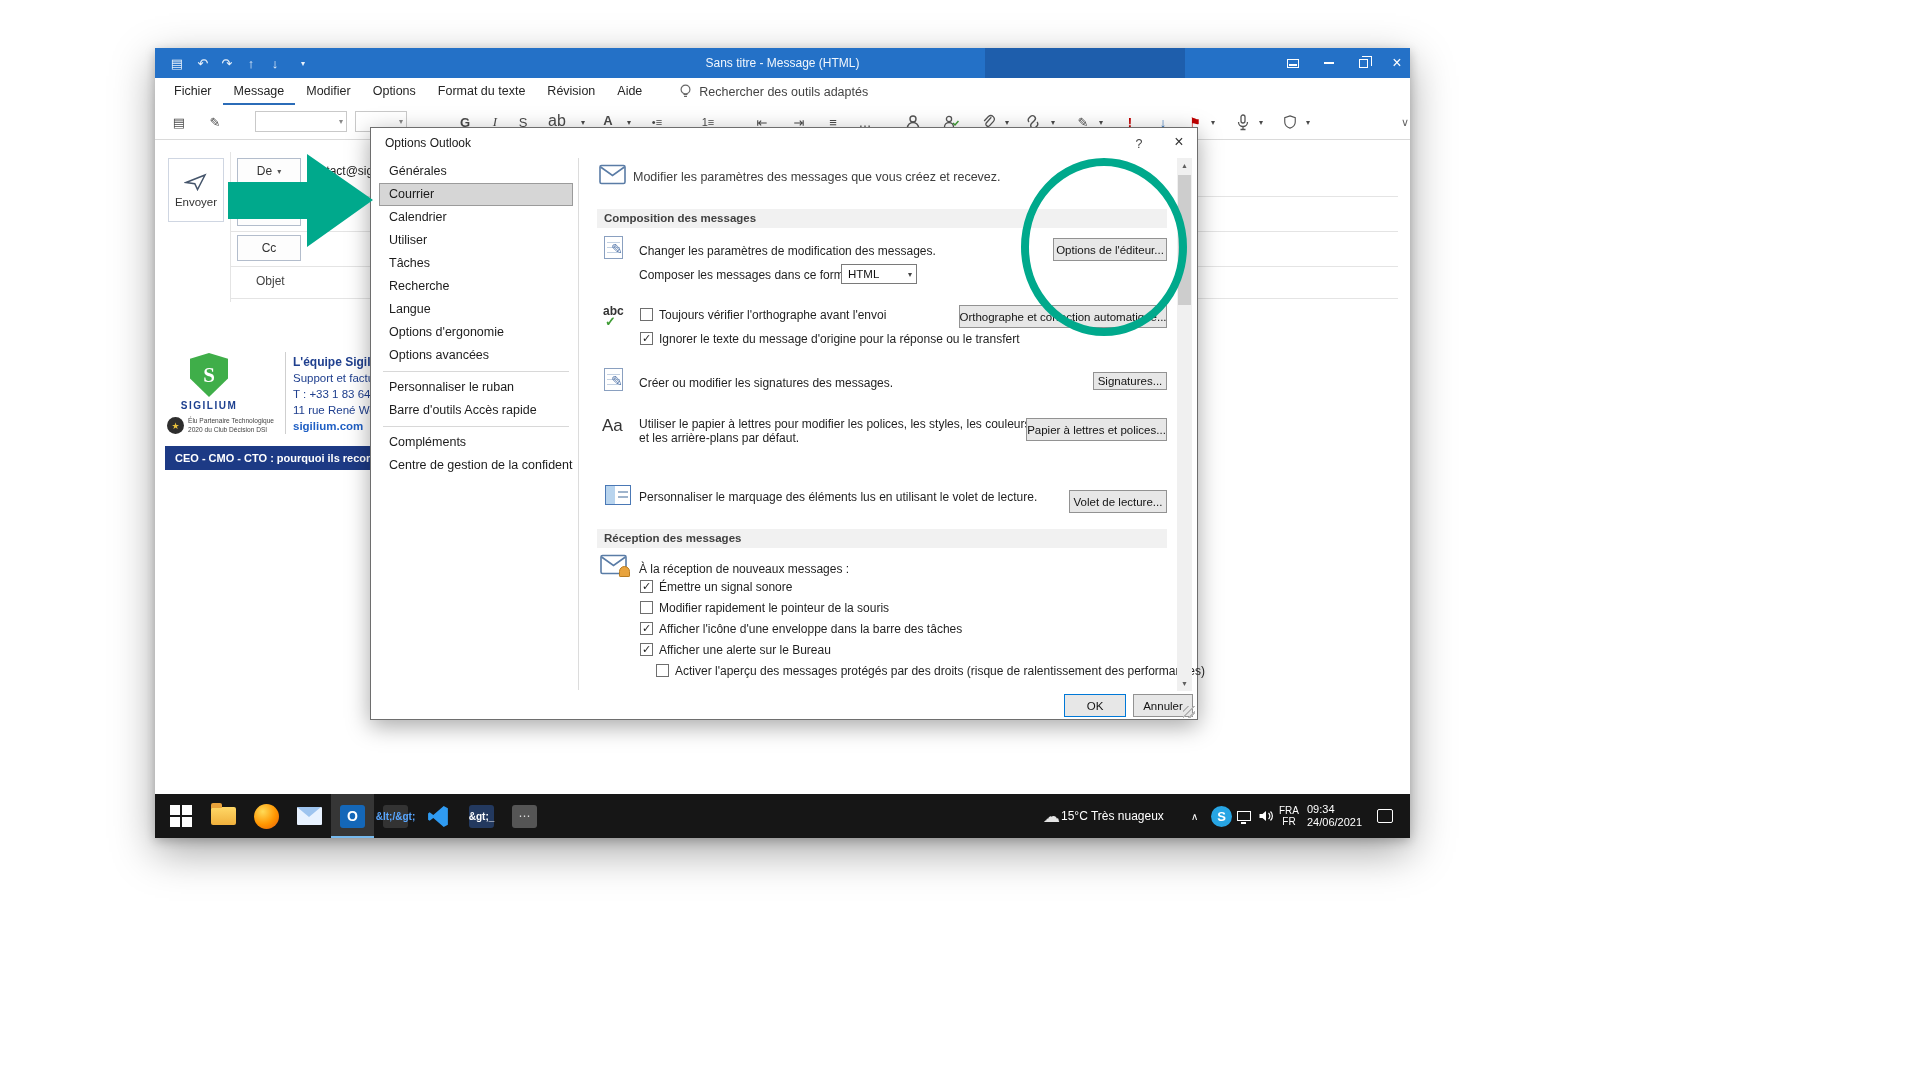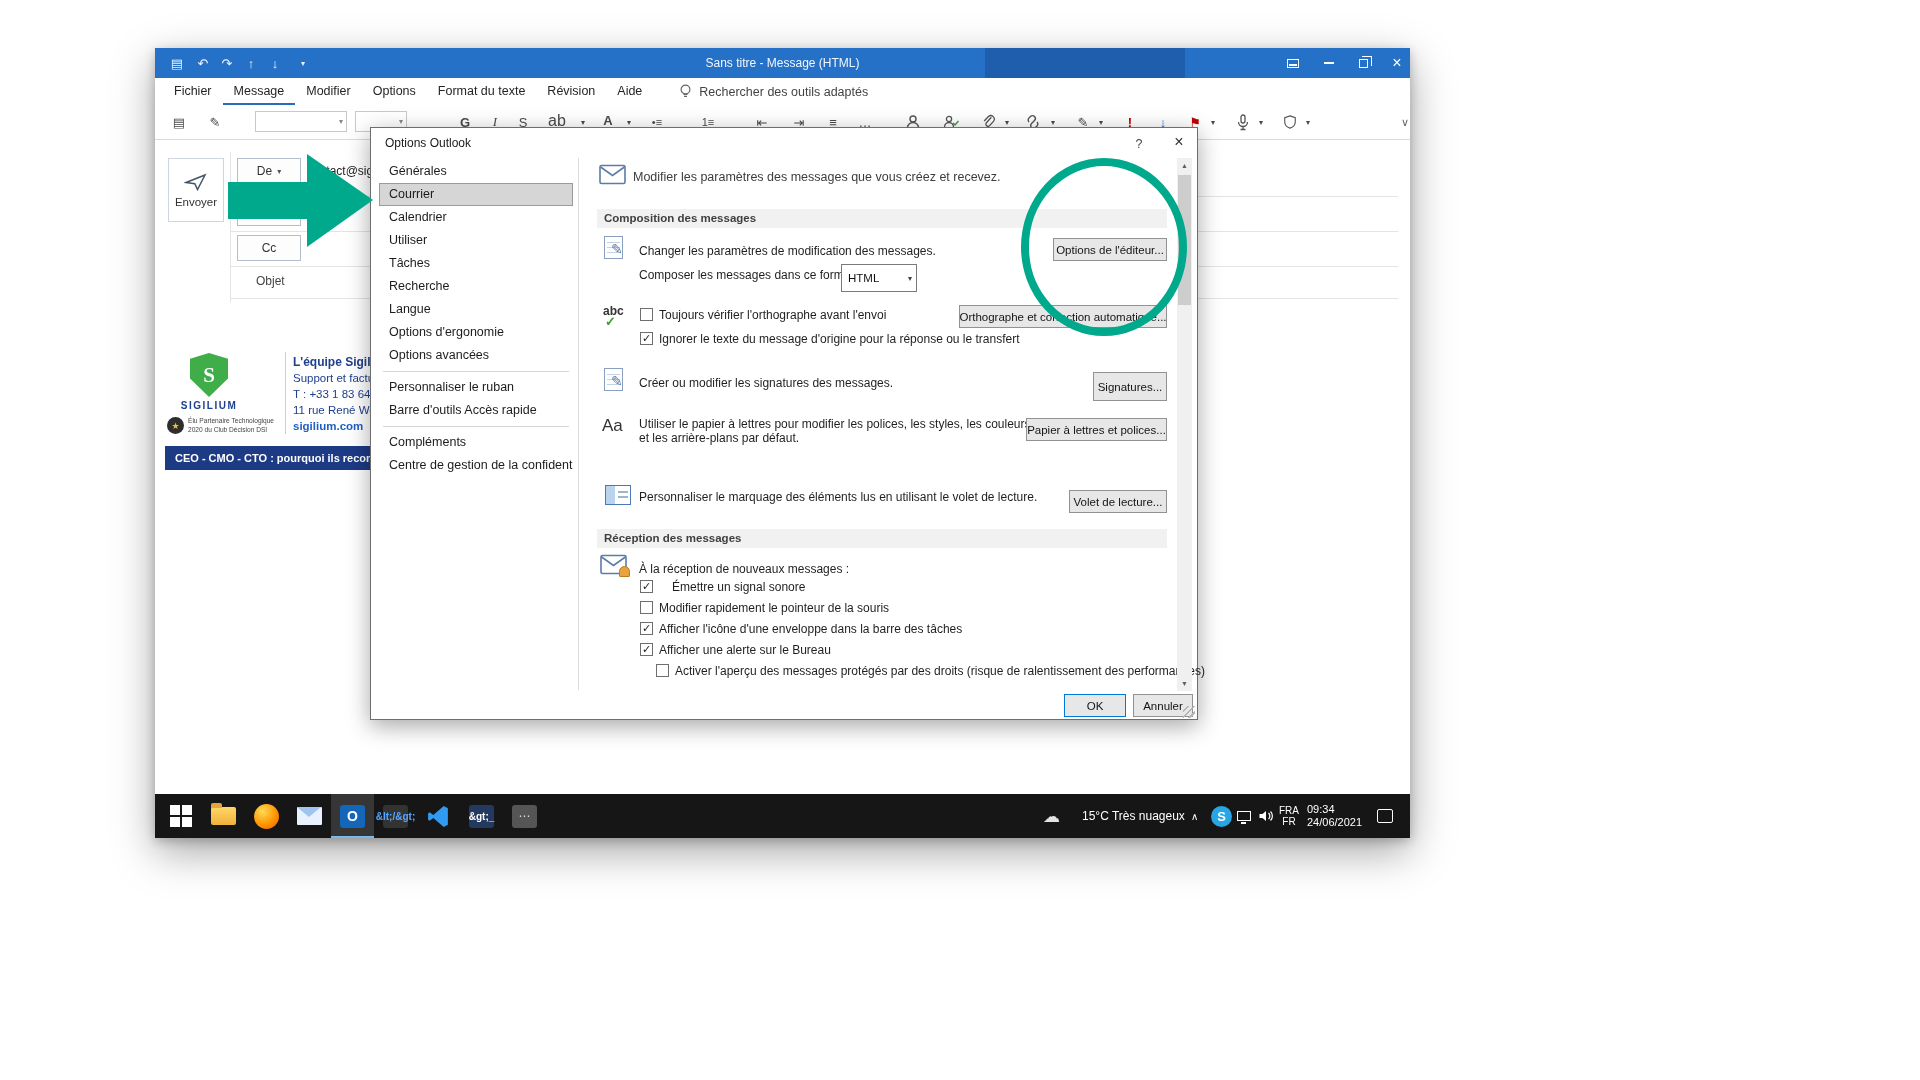--- a/index.html
+++ b/index.html
@@ -110,21 +110,21 @@
   .darktile{width:25px;height:23px;background:#333;border-radius:3px;color:#58a6ff;font-size:10px;font-weight:bold;display:flex;align-items:center;justify-content:center}
   .pstile{width:25px;height:23px;background:#23395f;border-radius:3px;color:#fff;font-size:10px;font-weight:bold;display:flex;align-items:center;justify-content:center}
   .graytile{width:25px;height:23px;background:#555;border-radius:3px;color:#ddd;font-size:12px;display:flex;align-items:center;justify-content:center}
   .tray{position:absolute;top:0;height:44px;display:flex;align-items:center;color:#fff}
   .skype{width:21px;height:21px;border-radius:50%;background:#27a5e4;color:#fff;font-weight:bold;font-size:13px;display:flex;align-items:center;justify-content:center}
   .net{width:14px;height:10px;border:1.5px solid #fff;position:relative}
   .net:after{content:"";position:absolute;left:3px;bottom:-4px;width:5px;height:2px;background:#fff}
   .ac{width:16px;height:14px;border:1.5px solid #fff;border-radius:2px}
   .lang{font-size:10px;line-height:11px;text-align:center}
   .clock{font-size:11px;line-height:13px;text-align:left}
-  .weather-txt{font-size:12px;color:#fff;margin-left:22px}
+  .weather-txt{font-size:12px;color:#fff;margin-left:1px}
   .annot{position:absolute;left:0;top:0;width:1255px;height:790px;pointer-events:none;z-index:60}
 </style>
 </head>
 <body>
 
 <div class="screen">
 
   <div class="titlebar">
     <div class="tb-dark"></div>
     <span class="qat-btn" style="left:10px">▤</span>
@@ -312,21 +312,21 @@
     <div class="pgicon" style="left:233px;top:108px">
       <i style="top:5px"></i>
         <i style="top:10px"></i>
         <i style="top:15px"></i>
       <span class="pen">✎</span>
     </div>
     <div class="dtext" style="left:268px;top:116px">Changer les paramètres de modification des messages.</div>
     <div class="btn" style="left:682px;top:110px;width:114px;height:23px">Options de l'éditeur...</div>
 
     <div class="dtext" style="left:268px;top:140px">Composer les messages dans ce format :</div>
-    <div class="select" style="left:470px;top:136px;width:76px;height:28px">
+    <div class="select" style="left:470px;top:136px;width:76px;height:20px">
       <span>HTML</span>
       <span class="crt">▾</span>
     </div>
 
     <div class="abc-ic" style="left:232px;top:176px">
       <span>abc</span>
       <span class="chk">✓</span>
     </div>
     <span class="cb" style="left:269px;top:180px"></span>
     <span class="cb-label" style="left:288px;top:180px">Toujours vérifier l'orthographe avant l'envoi</span>
@@ -337,42 +337,42 @@
       </span>
     <span class="cb-label" style="left:288px;top:204px">Ignorer le texte du message d'origine pour la réponse ou le transfert</span>
 
     <div class="pgicon" style="left:233px;top:240px">
       <i style="top:5px"></i>
         <i style="top:10px"></i>
         <i style="top:15px"></i>
       <span class="pen">✎</span>
     </div>
     <div class="dtext" style="left:268px;top:248px">Créer ou modifier les signatures des messages.</div>
-    <div class="btn" style="left:722px;top:244px;width:74px;height:29px">Signatures...</div>
+    <div class="btn" style="left:722px;top:244px;width:74px;height:18px">Signatures...</div>
 
     <div class="aa-ic" style="left:231px;top:288px">Aa</div>
     <div class="dtext" style="left:268px;top:289px;width:400px">Utiliser le papier à lettres pour modifier les polices, les styles, les couleurs et les arrière-plans par défaut.</div>
     <div class="btn" style="left:655px;top:290px;width:141px;height:23px">Papier à lettres et polices...</div>
 
     <div class="pane-ic" style="left:234px;top:357px"></div>
     <div class="dtext" style="left:268px;top:362px">Personnaliser le marquage des éléments lus en utilisant le volet de lecture.</div>
     <div class="btn" style="left:698px;top:362px;width:98px;height:23px">Volet de lecture...</div>
 
     <div class="sec-bar" style="top:401px">Réception des messages</div>
     <svg class="abs" style="left:229px;top:426px" width="27" height="21" viewBox="0 0 27 21">
       <rect x="1" y="1.5" width="25" height="18" rx="1.5" fill="#fff" stroke="#5a7ca6" stroke-width="1.6"></rect>
       <path d="M1.6 3 L13.5 11.5 L25.4 3" fill="none" stroke="#5a7ca6" stroke-width="1.6"></path>
     </svg>
     <span class="bell" style="left:248px;top:438px"></span>
     <div class="dtext" style="left:268px;top:434px">À la réception de nouveaux messages :</div>
 
     <span class="cb" style="left:269px;top:452px">
         <span>✓</span>
       </span>
-    <span class="cb-label" style="left:301px;top:452px">Émettre un signal sonore</span>
+    <span class="cb-label" style="left:288px;top:452px">Émettre un signal sonore</span>
 
     <span class="cb" style="left:269px;top:473px"></span>
     <span class="cb-label" style="left:288px;top:473px">Modifier rapidement le pointeur de la souris</span>
 
     <span class="cb" style="left:269px;top:494px">
         <span>✓</span>
       </span>
     <span class="cb-label" style="left:288px;top:494px">Afficher l'icône d'une enveloppe dans la barre des tâches</span>
 
     <span class="cb" style="left:269px;top:515px">

